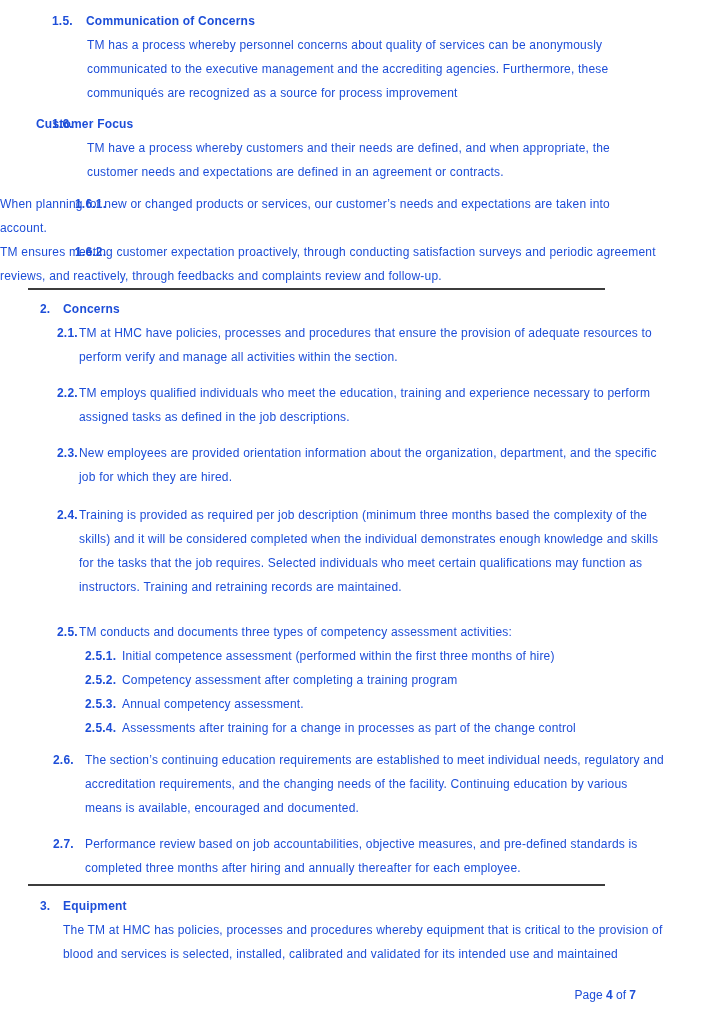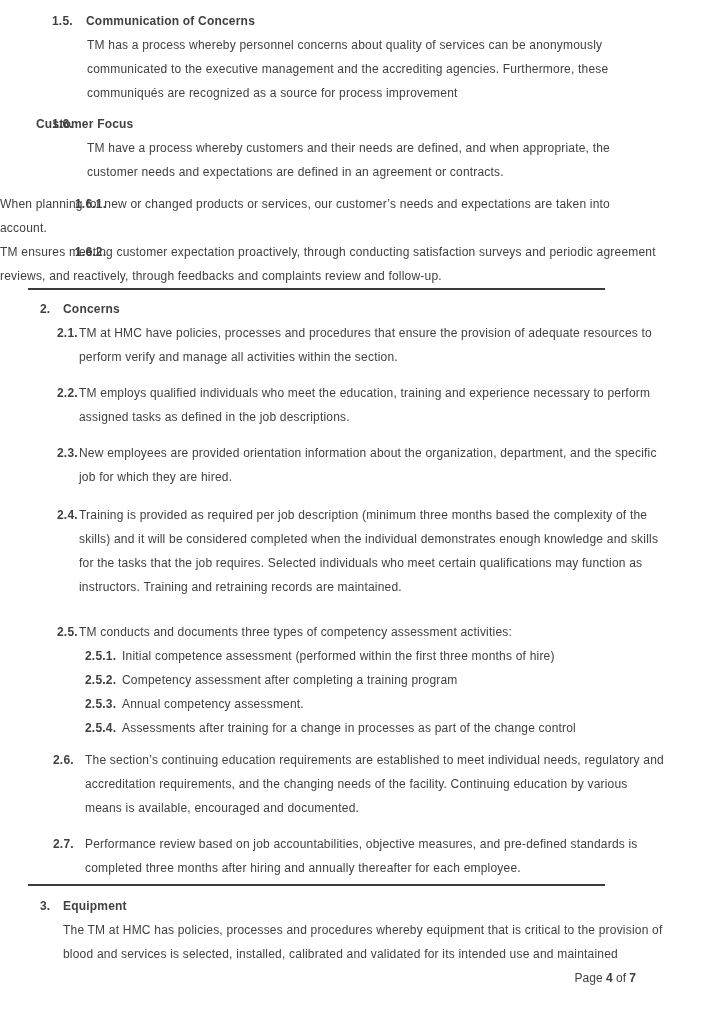--- a/index.html
+++ b/index.html
@@ -5,21 +5,21 @@
   html, body { margin: 0; padding: 0; background: #ffffff; }
   .page {
     position: relative;
     width: 667px;
     height: 1023px;
     background: #ffffff;
     font-family: "Liberation Sans", sans-serif;
     font-size: 12px;
     line-height: 24px;
     letter-spacing: 0.2px;
-    color: #404040;
+    color: #1d4ed8;
     overflow: hidden;
     box-sizing: border-box;
     padding-top: 9px;
   }
   .item { position: relative; box-sizing: border-box; }
   .num { position: absolute; top: 0; font-weight: bold; white-space: nowrap; }
   .bold { font-weight: bold; }
 
   
   .h1 { padding-left: 63px; font-weight: bold; width: 680px; }
@@ -53,20 +53,21 @@
   .li3b .num { left: 85px; }
 
   .divider {
     border: none;
     border-top: 2px solid #3c3c3c;
     margin: 0 62px 0 28px;
     height: 0;
   }
 
   .footer {
+    margin-top: 17px;
     padding-right: 31px;
     text-align: right;
     letter-spacing: 0;
   }
 
   .mt7  { margin-top: 7px; }
   .mt8  { margin-top: 8px; }
   .mt12 { margin-top: 12px; }
   .mt13 { margin-top: 21px; }
   .mt14 { margin-top: 14px; }

